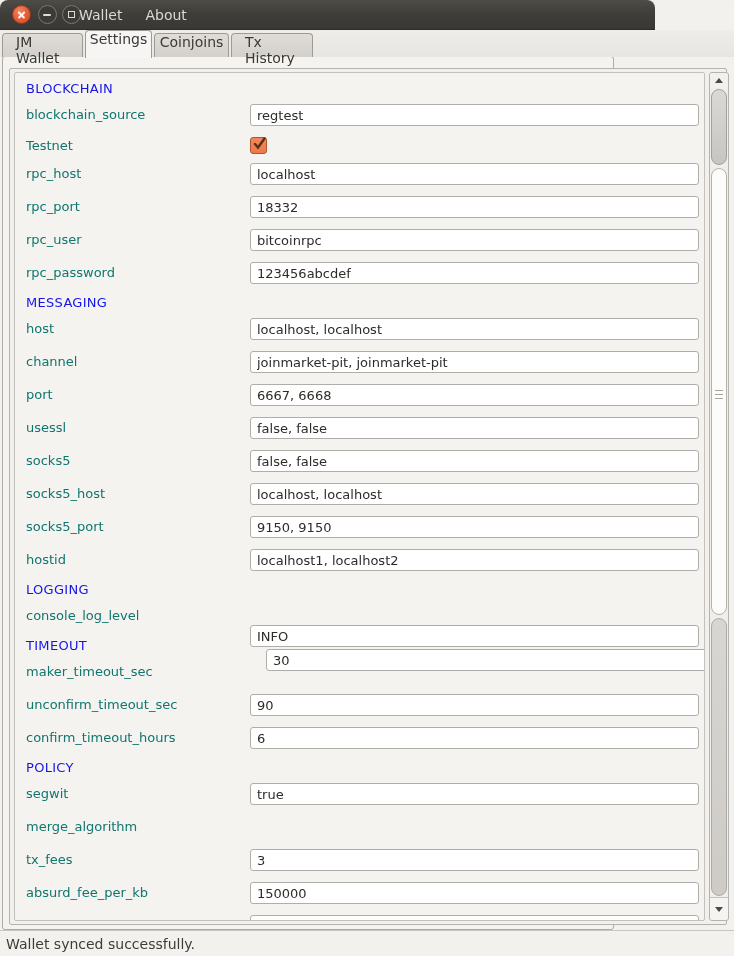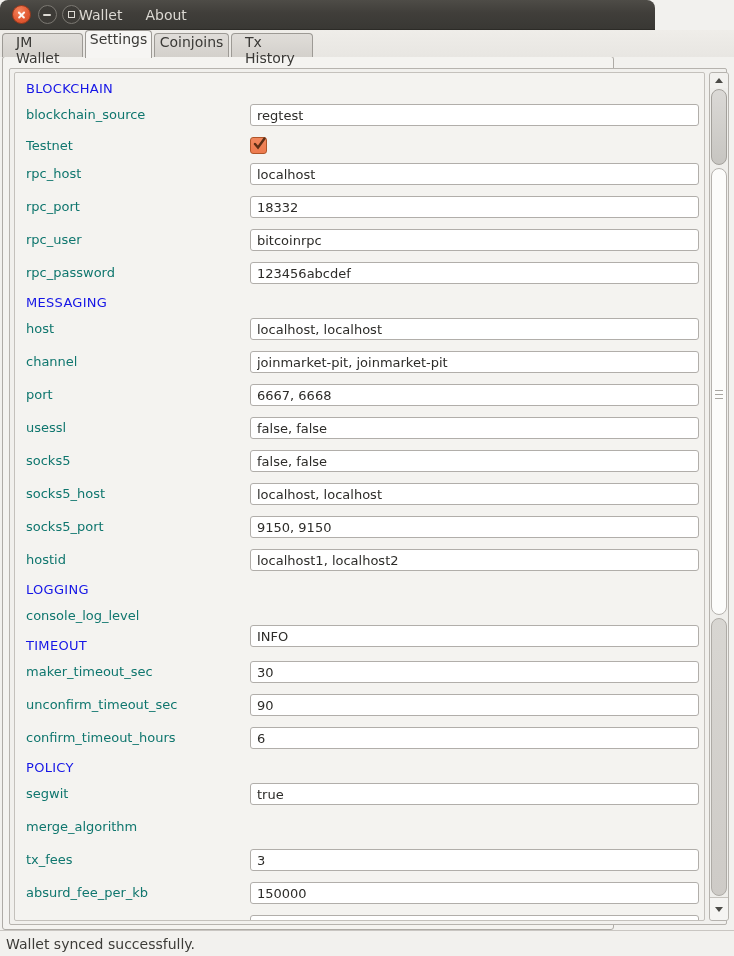--- a/index.html
+++ b/index.html
@@ -197,21 +197,21 @@
           <input class="text-field" type="text" value="localhost, localhost" style="top: 410px;">
           <div class="field-label" style="top: 446px;">socks5_port</div>
           <input class="text-field" type="text" value="9150, 9150" style="top: 443px;">
           <div class="field-label" style="top: 479px;">hostid</div>
           <input class="text-field" type="text" value="localhost1, localhost2" style="top: 476px;">
           <div class="section-header" style="top: 509px;">LOGGING</div>
           <div class="field-label" style="top: 535px;">console_log_level</div>
           <input class="text-field" type="text" value="INFO" style="top: 552px;">
           <div class="section-header" style="top: 565px;">TIMEOUT</div>
           <div class="field-label" style="top: 591px;">maker_timeout_sec</div>
-          <input class="text-field" type="text" value="30" style="top: 588px;">
+          <input class="text-field" type="text" value="30" style="top: 576px; margin-left: 16px;">
           <div class="field-label" style="top: 624px;">unconfirm_timeout_sec</div>
           <input class="text-field" type="text" value="90" style="top: 621px;">
           <div class="field-label" style="top: 657px;">confirm_timeout_hours</div>
           <input class="text-field" type="text" value="6" style="top: 654px;">
           <div class="section-header" style="top: 687px;">POLICY</div>
           <div class="field-label" style="top: 713px;">segwit</div>
           <input class="text-field" type="text" value="true" style="top: 710px;">
           <div class="field-label" style="top: 746px;">merge_algorithm</div>
           <div class="field-label" style="top: 779px;">tx_fees</div>
           <input class="text-field" type="text" value="3" style="top: 776px;">

